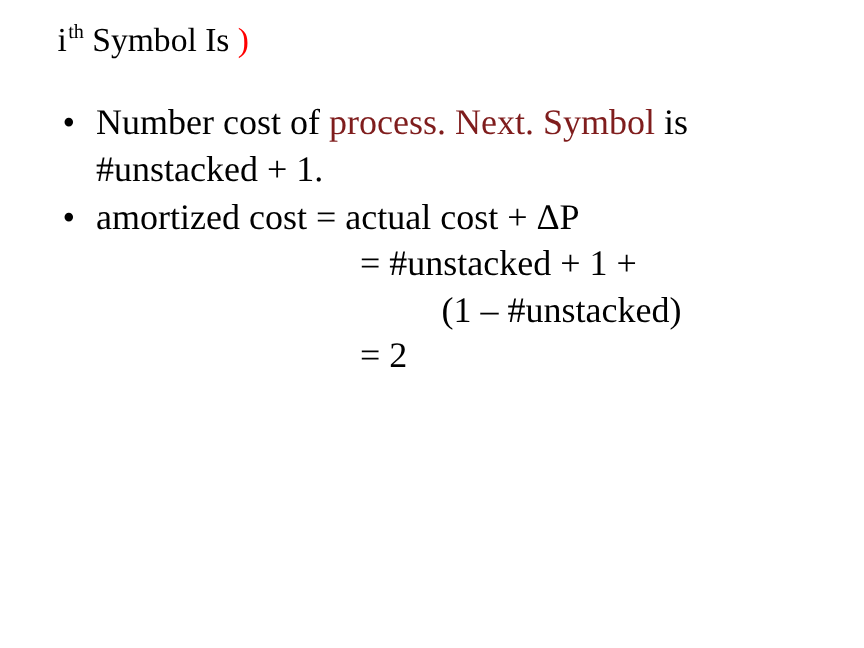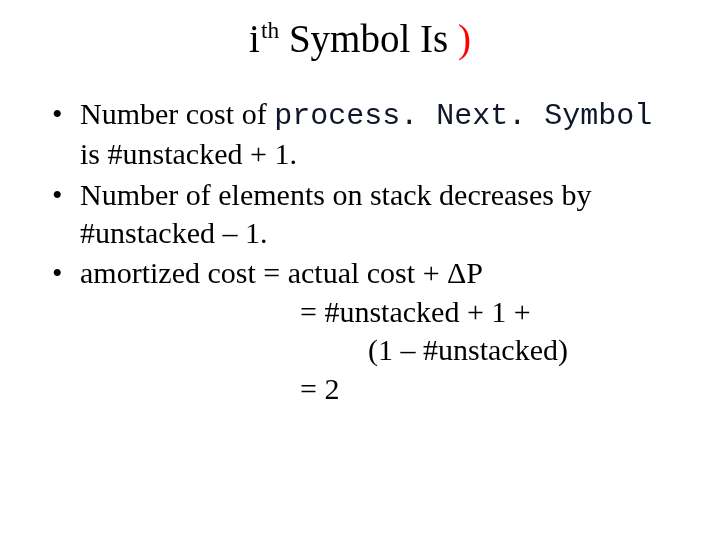--- a/index.html
+++ b/index.html
@@ -12,22 +12,22 @@
     color: #000000;
   }
   .slide {
     width: 720px;
     height: 540px;
     position: relative;
     box-sizing: border-box;
     padding: 18px 48px 0 48px;
   }
   .title {
-    text-align: center;
-    font-size: 39px;
+    text-align: left;
+    font-size: 28px;
     line-height: 1.1;
     margin: 0 0 34px 0;
     font-weight: normal;
     font-family: Liberation Serif, serif;
   }
   .title sup {
     font-size: 0.6em;
     vertical-align: super;
     margin-left: 1px;
   }
@@ -48,22 +48,21 @@
   }
   ul.body > li::before {
     content: "•";
     position: absolute;
     left: 4px;
     top: 0;
     font-size: 30px;
     color: #000000;
   }
   .fn {
-    color: #0f172a;
-    font-family: Liberation Mono, monospace;
+    color: #7f1d1d;
   }
   .cont {
     display: block;
     padding-left: 220px;
   }
   .cont2 {
     display: block;
     padding-left: 288px;
   }
 </style>
@@ -75,23 +74,20 @@
   <h1 class="title">
     <span>i</span><sup>th</sup><span> Symbol Is </span><span class="paren">)</span>
   </h1>
 
   <ul class="body">
 
     <li>
       <span>Number cost of </span><span class="fn">process. Next. Symbol</span><span> is #unstacked + 1.</span>
     </li>
 
-    <li>
-      <span>Number of elements on stack decreases by #unstacked – 1.</span>
-    </li>
 
 
     <li>
       <span>amortized cost = actual cost + ΔP</span>
       <span class="cont">= #unstacked + 1 +</span>
       <span class="cont2">(1 – #unstacked)</span>
       <span class="cont">= 2</span>
     </li>
 
   </ul>

